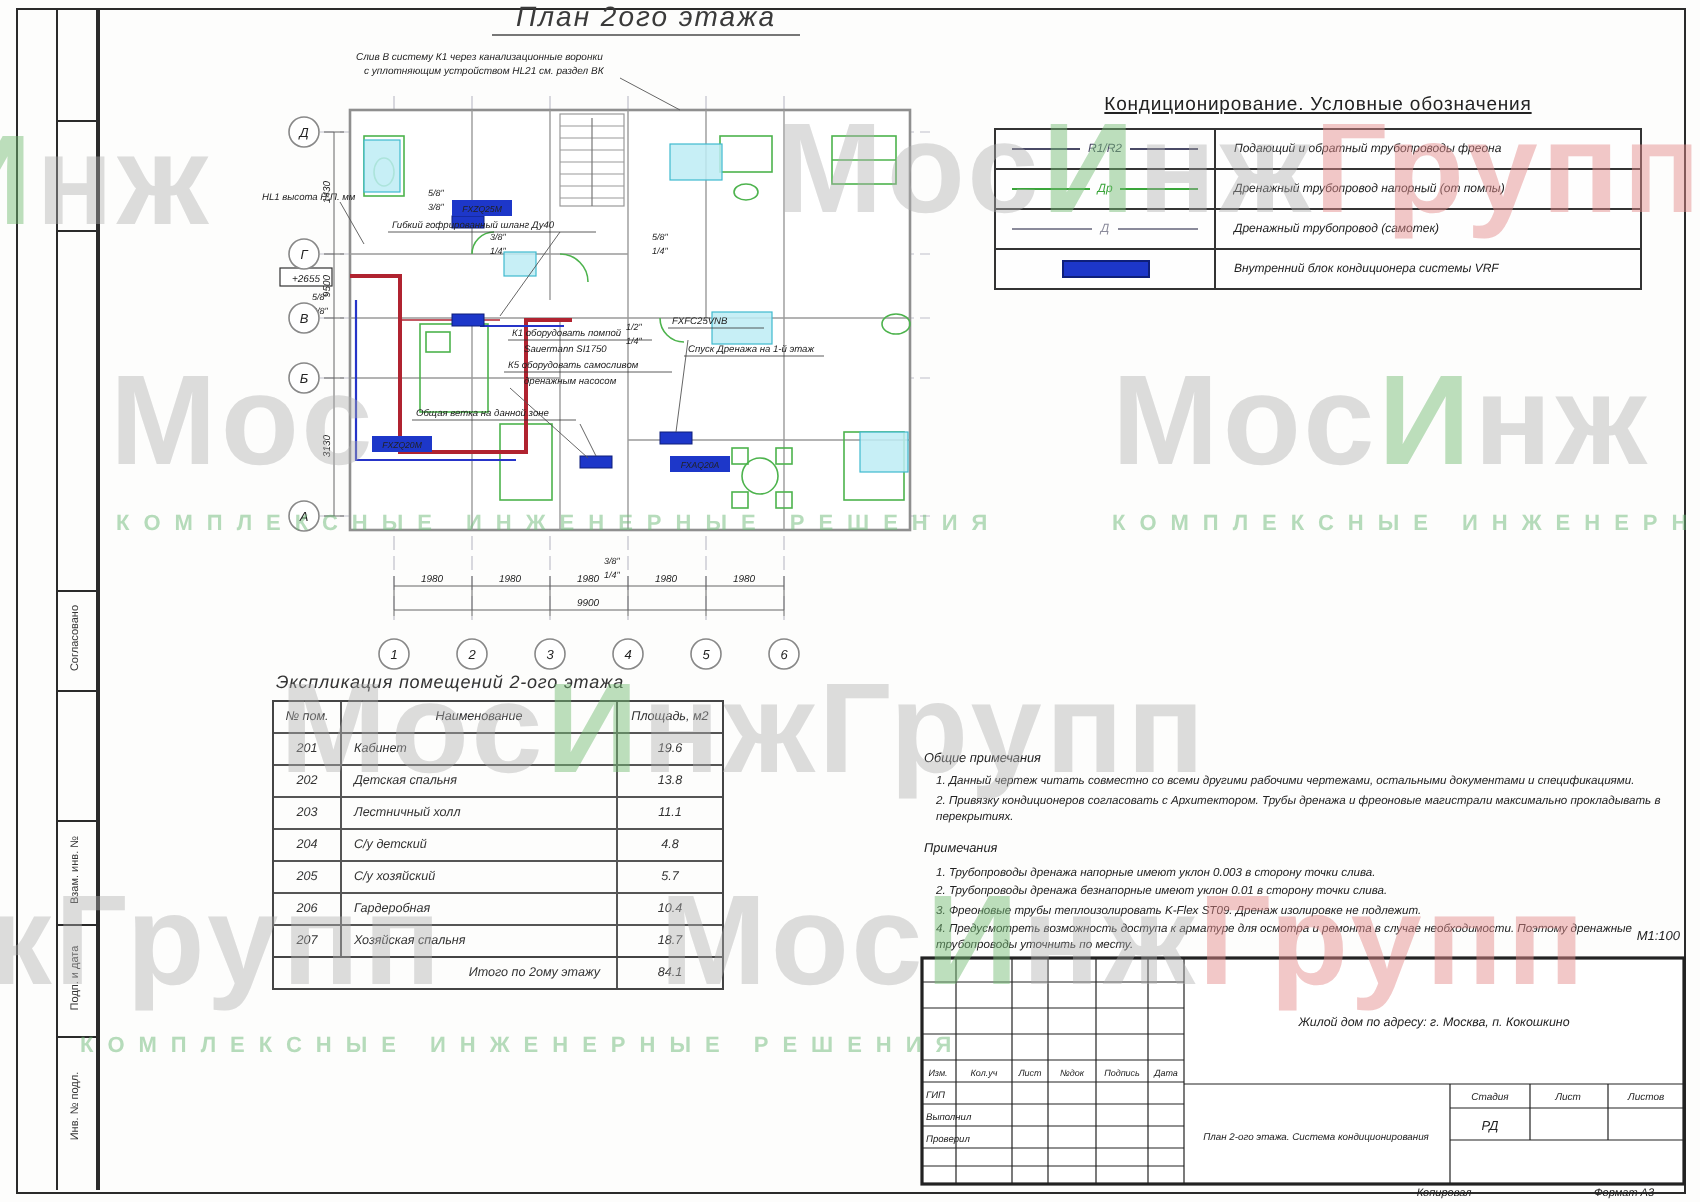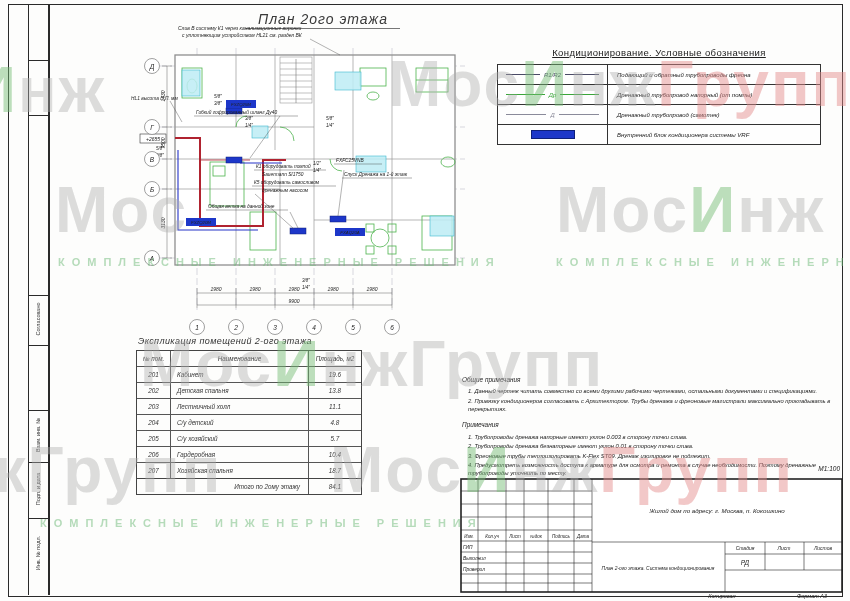--- a/index.html
+++ b/index.html
@@ -7,21 +7,21 @@
         font-family:"Liberation Sans",sans-serif;color:#222;}
   .abs{position:absolute;}
   
   .frame-outer{position:absolute;left:8px;top:4px;width:833px;height:591px;border:1.5px solid #2a2a2a;}
   .vline{position:absolute;background:#2a2a2a;}
   .hline{position:absolute;background:#2a2a2a;}
   
   .mlabel{position:absolute;width:90px;text-align:center;font-size:5.5px;color:#333;
           transform:rotate(-90deg);white-space:nowrap;}
   
-  .plan-title{position:absolute;left:246px;top:11px;font-size:14px;font-style:italic;color:#3a3a3a;
+  .plan-title{position:absolute;left:246px;top:0;font-size:14px;font-style:italic;color:#3a3a3a;
               border-bottom:1px solid #777;padding:0 12px 1px;letter-spacing:1px;}
   
   .legend{position:absolute;left:497px;top:47px;width:324px;}
   .legend-title{font-size:9.5px;text-align:center;text-decoration:underline;color:#222;letter-spacing:.4px;}
   .legend-table{margin-top:6px;border:1.5px solid #333;background:rgba(255,255,255,.6);}
   .lrow{display:flex;height:19px;border-top:1px solid #333;align-items:center;}
   .lrow:first-child{border-top:none;}
   .lsym{width:110px;height:100%;display:flex;align-items:center;padding:0 8px;border-right:1px solid #333;box-sizing:border-box;}
   .lline{flex:1;border-top:1px solid;}
   .lsym-label{font-style:italic;font-size:6px;padding:0 4px;white-space:nowrap;}

